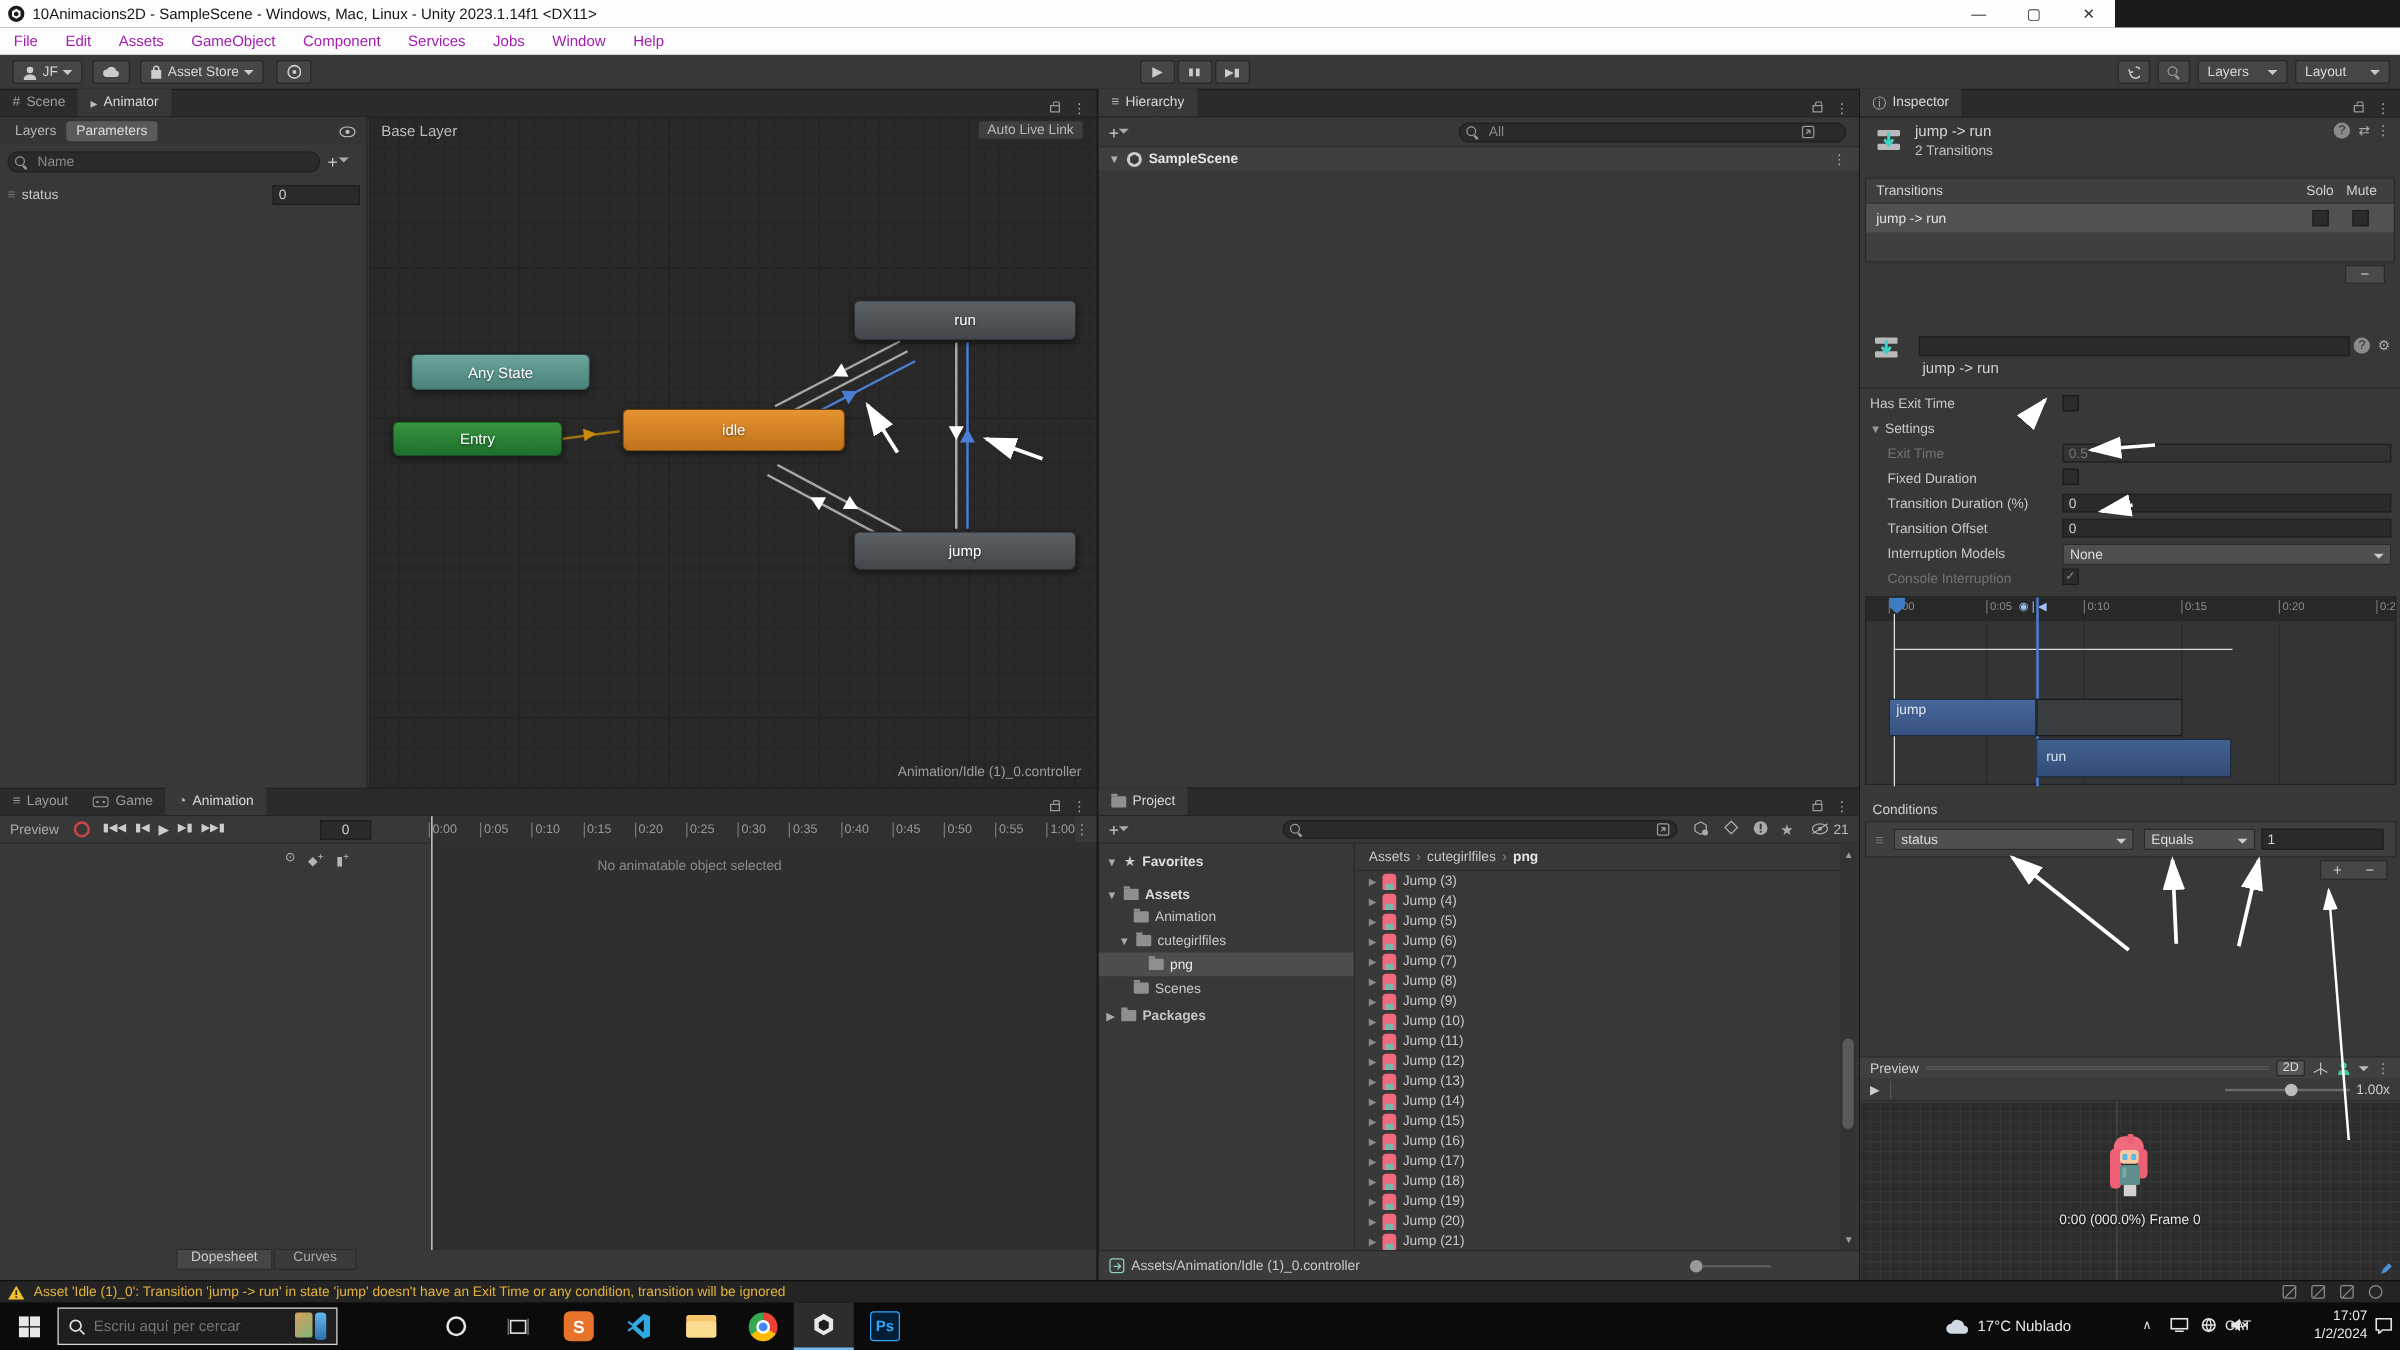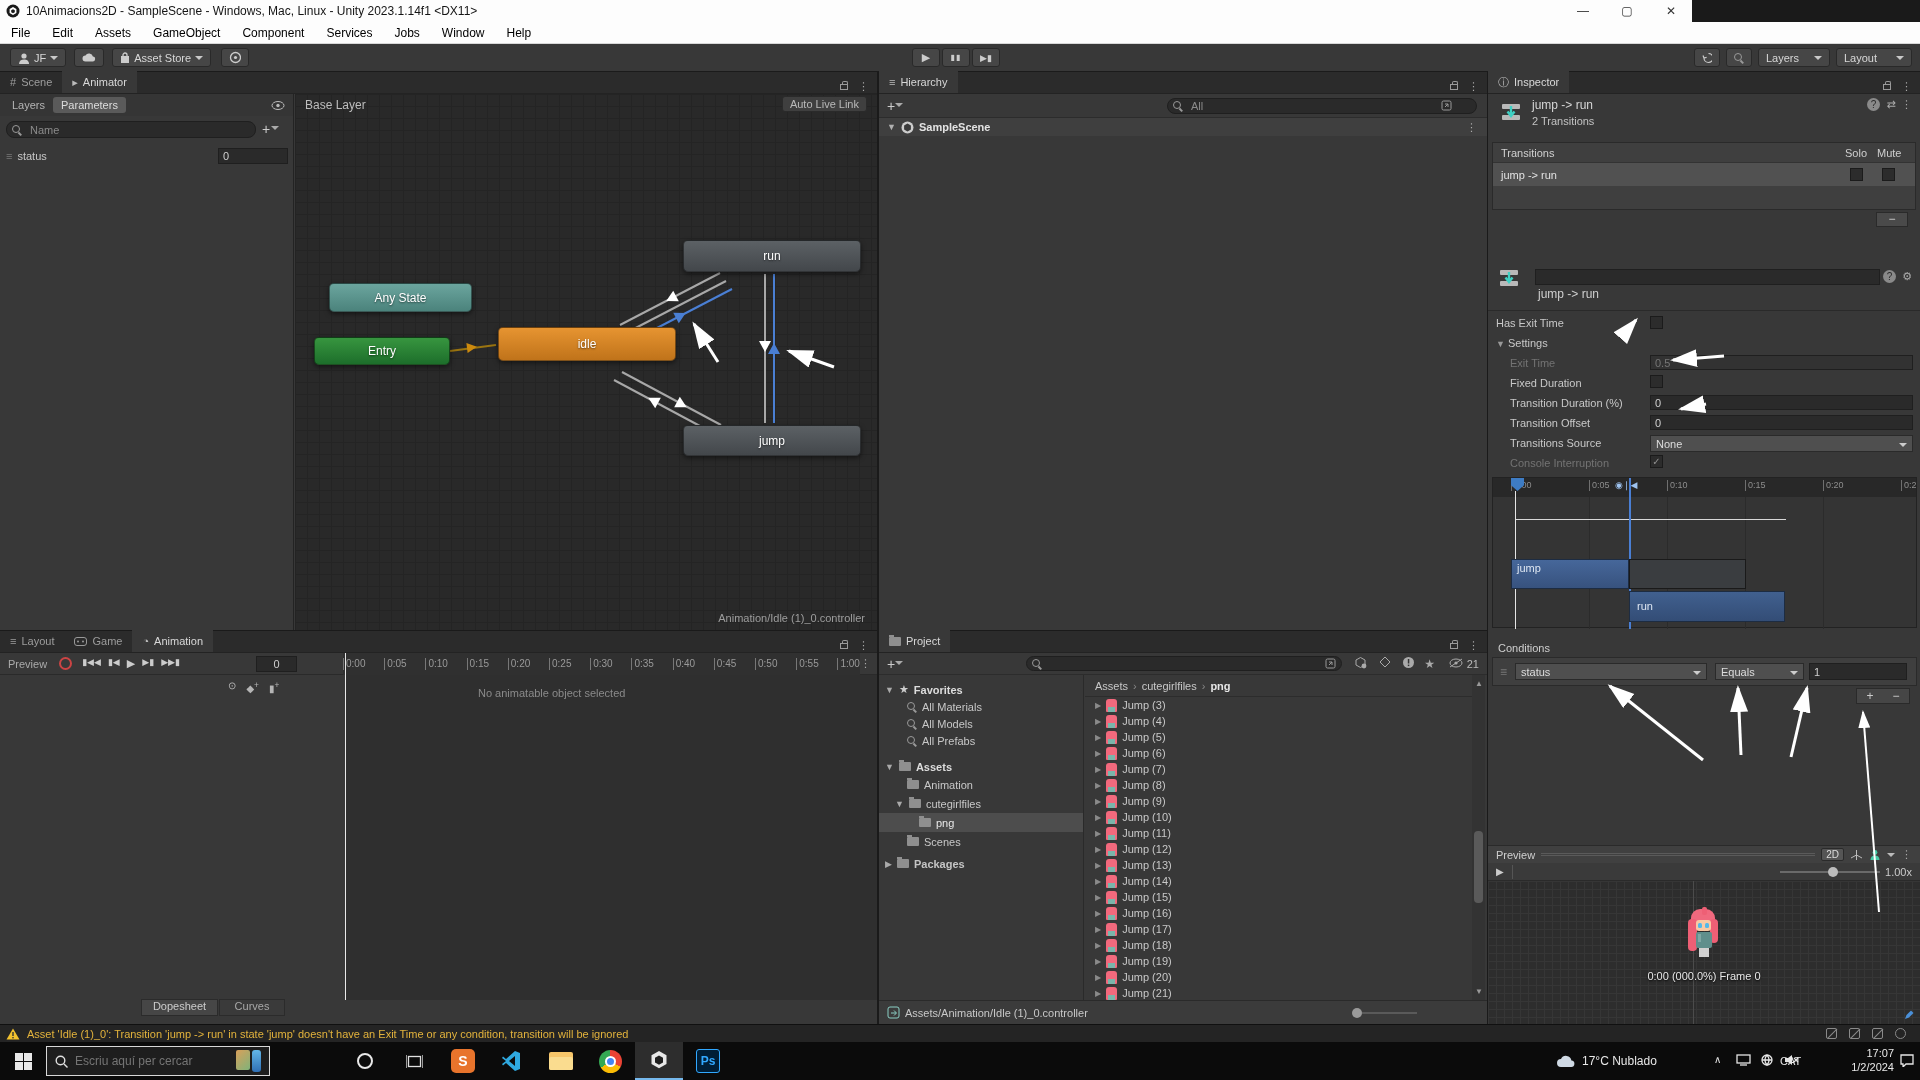--- a/index.html
+++ b/index.html
@@ -2,21 +2,21 @@
 <html><head>
 <meta charset="utf-8">
 <style>
   *{box-sizing:border-box;margin:0;padding:0}
   body{margin:0;background:#000;font-family:"Liberation Sans",sans-serif}
   .screen{position:relative;width:1920px;height:1080px;overflow:hidden;background:#1a1a1a;font-size:12px}
   .ab{position:absolute}
   
   .titlebar{left:0;top:0;width:1692px;height:22px;background:#fdfdfd;color:#141414;display:flex;align-items:center;padding-left:6px;font-size:12px}
   .winbtn{width:14px;text-align:center;color:#333;font-size:12px;cursor:default}
-  .menubar{left:0;top:22px;width:1920px;height:22px;background:#fdfdfd;border-bottom:1px solid #d8d8d8;display:flex;align-items:center;color:#000000;font-size:12px}
+  .menubar{left:0;top:22px;width:1920px;height:22px;background:#fdfdfd;border-bottom:1px solid #d8d8d8;display:flex;align-items:center;color:#a21caf;font-size:12px}
   .menubar span{padding:0 11px}
   .unitybar{left:0;top:44px;width:1920px;height:28px;background:#383838;border-bottom:1px solid #1b1b1b;display:flex;align-items:center}
   .ubtn{background:#464646;border:1px solid #292929;border-radius:3px;color:#d8d8d8;font-size:11px;height:19px;display:inline-flex;align-items:center;gap:4px;padding:0 7px}
   .caret{display:inline-block;border:4px solid transparent;border-top-color:#c9c9c9;margin-top:4px}
   
   .panel{background:#383838}
   .tabbar{position:absolute;left:0;top:0;right:0;height:22px;background:#2b2b2b;border-bottom:1px solid #232323;display:flex;align-items:flex-end}
   .tab{display:inline-flex;align-items:center;height:22px;padding:0 10px;font-size:11px;color:#9d9d9d;gap:5px}
   .tab.active{background:#383838;color:#d8d8d8}
   .kebab{color:#aaa;font-size:11px}
@@ -400,35 +400,20 @@
         <span style="color:#bbb;font-size:11px">21</span>
       </span>
     </div>
 
     <div class="ab" style="left:0;top:44px;width:205px;height:325px;border-right:1px solid #2a2a2a;overflow:hidden">
       <div class="row" style="height:17px;margin-top:6px;padding-left:6px">
           <span style="color:#aaa;font-size:9px">▼</span>
           <span style="color:#ccc">★</span>
           <b style="color:#ddd">Favorites</b>
         </div>
-      <div>
-
-      <div class="row" style="height:17px;padding-left:28px">
-            <span class="sico"></span>
-            <span>All Materials</span>
-          </div>
-          <div class="row" style="height:17px;padding-left:28px">
-            <span class="sico"></span>
-            <span>All Models</span>
-          </div>
-          <div class="row" style="height:17px;padding-left:28px">
-            <span class="sico"></span>
-            <span>All Prefabs</span>
-          </div>
-        </div>
       <div class="row" style="height:17px;margin-top:9px;padding-left:6px">
           <span style="color:#aaa;font-size:9px">▼</span>
           <span class="fold"></span>
           <b style="color:#ddd">Assets</b>
         </div>
       <div class="row" style="height:19px;padding-left:28px">
           <span class="fold"></span>
           <span>Animation</span>
         </div>
       <div class="row" style="height:19px;padding-left:16px">
@@ -652,21 +637,21 @@
     <span class="cb ab" style="left:162px;top:244px"></span>
     <span class="ab" style="left:8px;top:265px;color:#c8c8c8;font-size:11px"><span style="color:#999;font-size:9px">▼</span> <span>Settings</span></span>
     <span class="ab" style="left:22px;top:285px;color:#737373;font-size:11px">Exit Time</span>
     <input class="fld ab" style="left: 162px; top: 283px; width: 263px; height: 15px; background: rgb(50, 50, 50); color: rgb(117, 117, 117);" value="0.5">
     <span class="ab" style="left:22px;top:305px;color:#c8c8c8;font-size:11px">Fixed Duration</span>
     <span class="cb ab" style="left:162px;top:303px"></span>
     <span class="ab" style="left:22px;top:325px;color:#c8c8c8;font-size:11px">Transition Duration (%)</span>
     <input class="fld ab" style="left: 162px; top: 323px; width: 263px; height: 15px;" value="0">
     <span class="ab" style="left:22px;top:345px;color:#c8c8c8;font-size:11px">Transition Offset</span>
     <input class="fld ab" style="left: 162px; top: 343px; width: 263px; height: 15px;" value="0">
-    <span class="ab" style="left:22px;top:365px;color:#c8c8c8;font-size:11px">Transitions Source</span>
+    <span class="ab" style="left:22px;top:365px;color:#c8c8c8;font-size:11px">Interruption Models</span>
     <span class="dd ab" style="left:162px;top:363px;width:263px;height:17px">
         <span>None</span>
       </span>
     <span class="ab" style="left:22px;top:385px;color:#737373;font-size:11px">Console Interruption</span>
     <span class="cb ab" style="left:162px;top:383px;color:#8f8f8f;font-size:10px;text-align:center;line-height:12px">✓</span>
 
     <div class="ab" style="left:4px;top:405px;width:425px;height:151px;background:#343434;border:1px solid #222">
       <div class="ab" style="left:0;top:0;width:100%;height:19px;background:#282828;display:flex;overflow:hidden;padding-left:18px">
 
       <span style="width:78px;flex:none;color:#8d8d8d;font-size:9px;border-left:1px solid #6f6f6f;padding-left:2px;height:11px;margin-top:2px">0:00</span>

